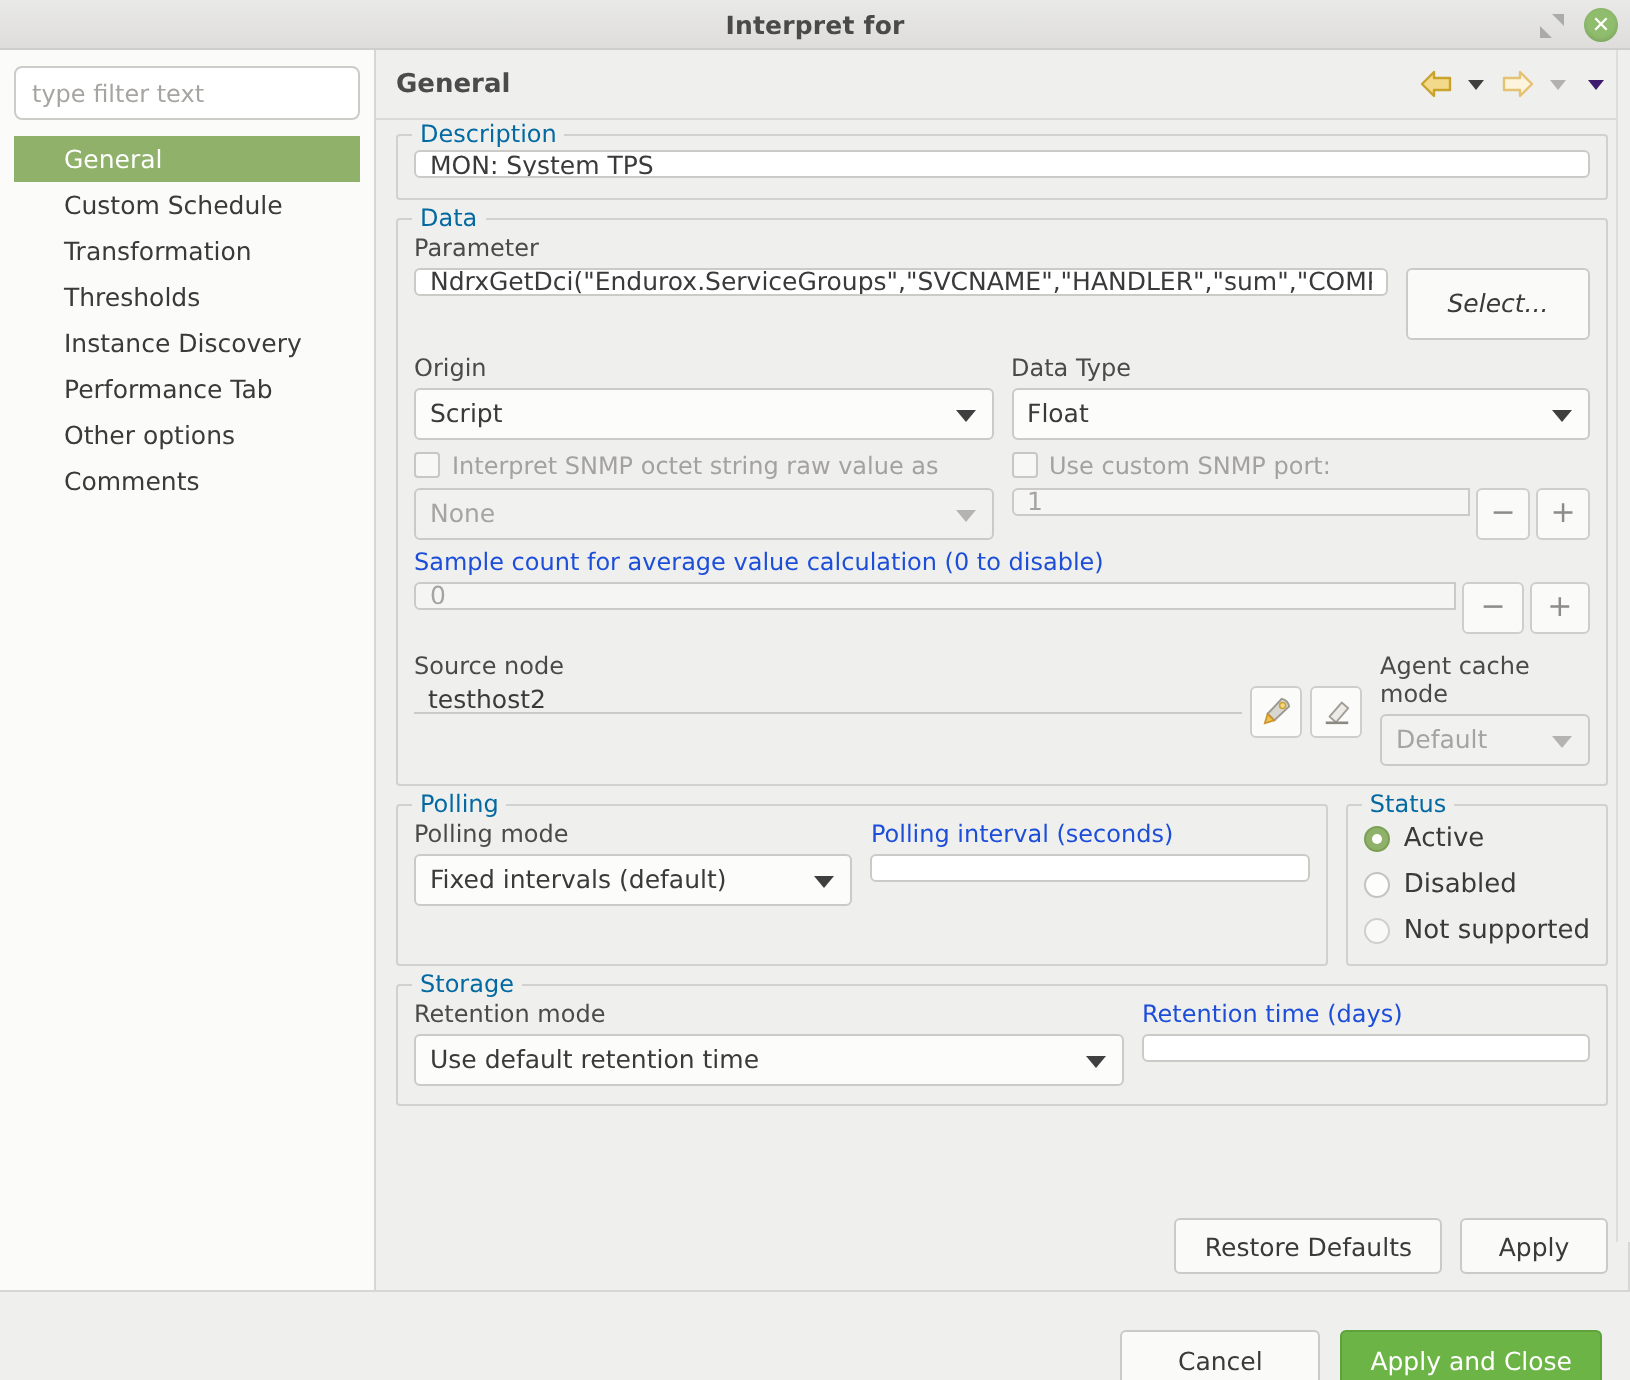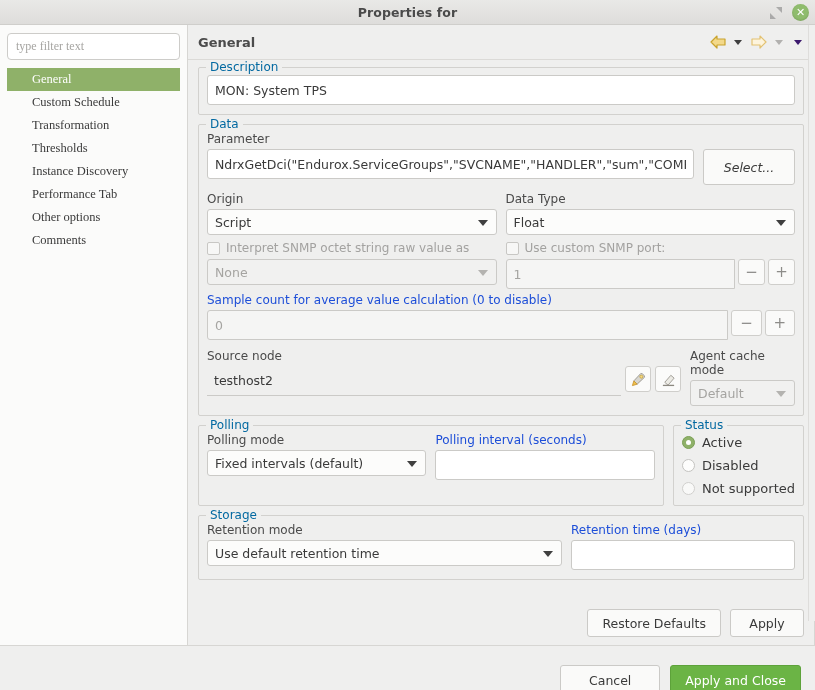--- a/index.html
+++ b/index.html
@@ -52,21 +52,20 @@
 
   
   #shell { display: flex; height: 620px; }
 
   
   #sidebar {
     width: 188px; flex: 0 0 188px;
     background: #fbfbfa;
     border-right: 1px solid #d7d6d3;
     padding: 8px 7px 0 7px;
-    font-family: Liberation Serif, serif;
   }
   #filter-input {
     width: 100%; height: 27px;
     border: 1px solid #cdccc9; border-radius: 4px;
     background: #fff; color: #9b9b9b;
     font-family: inherit; font-size: 12px;
     padding: 0 8px; outline: none;
   }
   #filter-input::placeholder { color: #a6a5a2; }
   #navlist { margin-top: 8px; }
@@ -122,21 +121,21 @@
   }
   .group > .legend {
     position: absolute; top: -8px; left: 7px;
     background: #efefee; padding: 0 4px;
     font-size: 12px; color: #0369a1;
   }
   .fieldlabel { font-size: 12px; color: #4a4a4a; margin-bottom: 3px; display: block; }
   .fieldlabel.muted { color: #1d4ed8; }
 
   .txt {
-    width: 100%; height: 30px;
+    width: 100%; height: 14px;
     border: 1px solid #cbcac7; border-radius: 3px;
     background: #fff; padding: 0 7px;
     font-family: inherit; font-size: 12.5px; color: #3a3a3a;
     outline: none;
   }
   .txt::placeholder { color: #a9a8a5; }
   .txt:disabled { background: #f5f5f4; color: #a5a4a1; }
 
   .sel {
     width: 100%; height: 26px;
@@ -222,21 +221,21 @@
   
   #gutter {
     position: absolute; right: 0; top: 25px; bottom: 69px;
     width: 7px; background: #efefee; border-left: 1px solid #dedddb;
   }
 </style>
 </head>
 <body>
 
 <div id="titlebar">
-  <span class="title">Properties for</span>
+  <span class="title">Interpret for</span>
   <div class="winbtns">
     <div class="maxbtn"></div>
     <div class="closebtn">✕</div>
   </div>
 </div>
 
 <div id="shell">
 
   <div id="sidebar">
     <input id="filter-input" type="text" placeholder="type filter text" style="">

